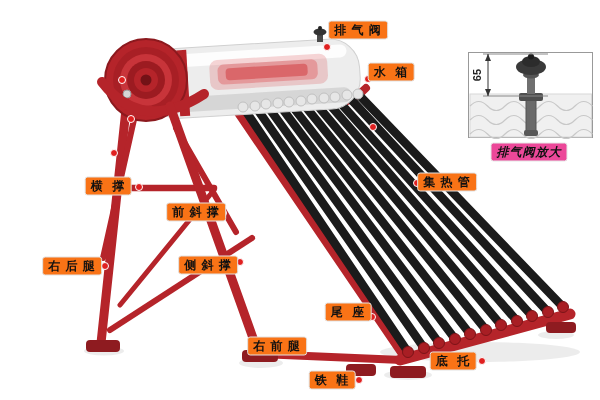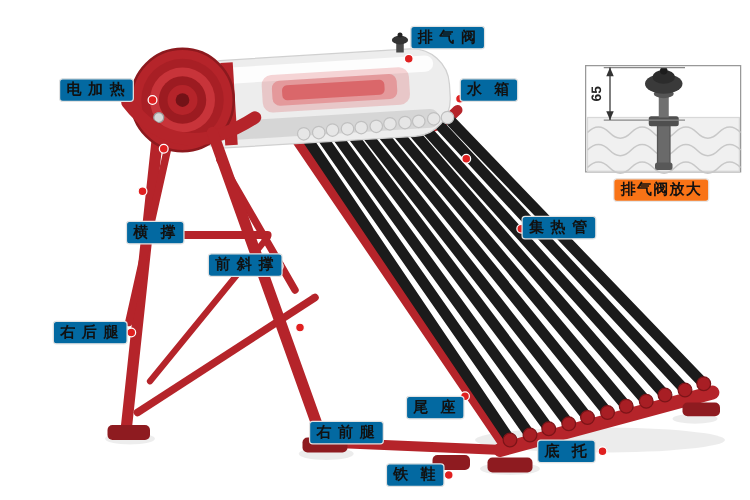--- a/index.html
+++ b/index.html
@@ -1,22 +1,22 @@
 <!DOCTYPE html>
 <html><head>
 <meta charset="utf-8">
 <style>
   html,body{margin:0;padding:0;background:#fff;}
   .stage{position:relative;width:600px;height:400px;background:#ffffff;overflow:hidden;
          font-family:"Liberation Sans",sans-serif;}
   svg.art{position:absolute;left:0;top:0;width:600px;height:400px;}
-  .lbl{position:absolute;transform:translate(-50%,-50%);background:#0369a1;border:1px solid #e2e2e2;
+  .lbl{position:absolute;transform:translate(-50%,-50%);background:#f97316;border:1px solid #e2e2e2;
        border-radius:3px;padding:1px 5px;font-size:12px;font-weight:bold;color:#111;
        white-space:pre;letter-spacing:1px;line-height:15px;}
-  .caption{background:#f97316;border-color:#e6e6e6;}
+  .caption{background:#ec4899;border-color:#e6e6e6;font-style:italic;}
   .dim{font-family:"Liberation Sans",sans-serif;font-size:11px;font-weight:bold;fill:#222;}
 </style>
 </head>
 <body>
 
 <div class="stage">
 
   <svg class="art" viewBox="0 0 600 400">
 
     <g fill="#000" opacity="0.07">
@@ -167,25 +167,25 @@
         <line x1="483" y1="96" x2="548" y2="96" stroke="#888" stroke-width="1"></line>
         <line x1="488" y1="54" x2="488" y2="96" stroke="#333" stroke-width="1"></line>
         <polygon points="485,61 491,61 488,54" fill="#333"></polygon>
         <polygon points="485,89 491,89 488,96" fill="#333"></polygon>
         <text class="dim" x="481" y="75" text-anchor="middle" transform="rotate(-90 481 75)">65</text>
       </g>
     </g>
   </svg>
 
   <div class="lbl" style="left:358px;top:30px">排 气 阀</div>
-  <div class="lbl" style="left:77px;top:72px">电 加 热</div>
   <div class="lbl" style="left:391px;top:72px">水  箱</div>
-  <div class="lbl" style="left:124px;top:186px">横  撑</div>
+  <div class="lbl" style="left:108px;top:186px">横  撑</div>
   <div class="lbl" style="left:447px;top:182px">集 热 管</div>
   <div class="lbl" style="left:196px;top:212px">前 斜 撑</div>
   <div class="lbl" style="left:72px;top:266px">右 后 腿</div>
-  <div class="lbl" style="left:348px;top:326px">尾  座</div>
+  <div class="lbl" style="left:208px;top:265px">侧 斜 撑</div>
+  <div class="lbl" style="left:348px;top:312px">尾  座</div>
   <div class="lbl" style="left:277px;top:346px">右 前 腿</div>
   <div class="lbl" style="left:453px;top:361px">底  托</div>
   <div class="lbl" style="left:332px;top:380px">铁  鞋</div>
   <div class="lbl caption" style="left:529px;top:152px">排气阀放大</div>
 
 </div>
 
 </body></html>

